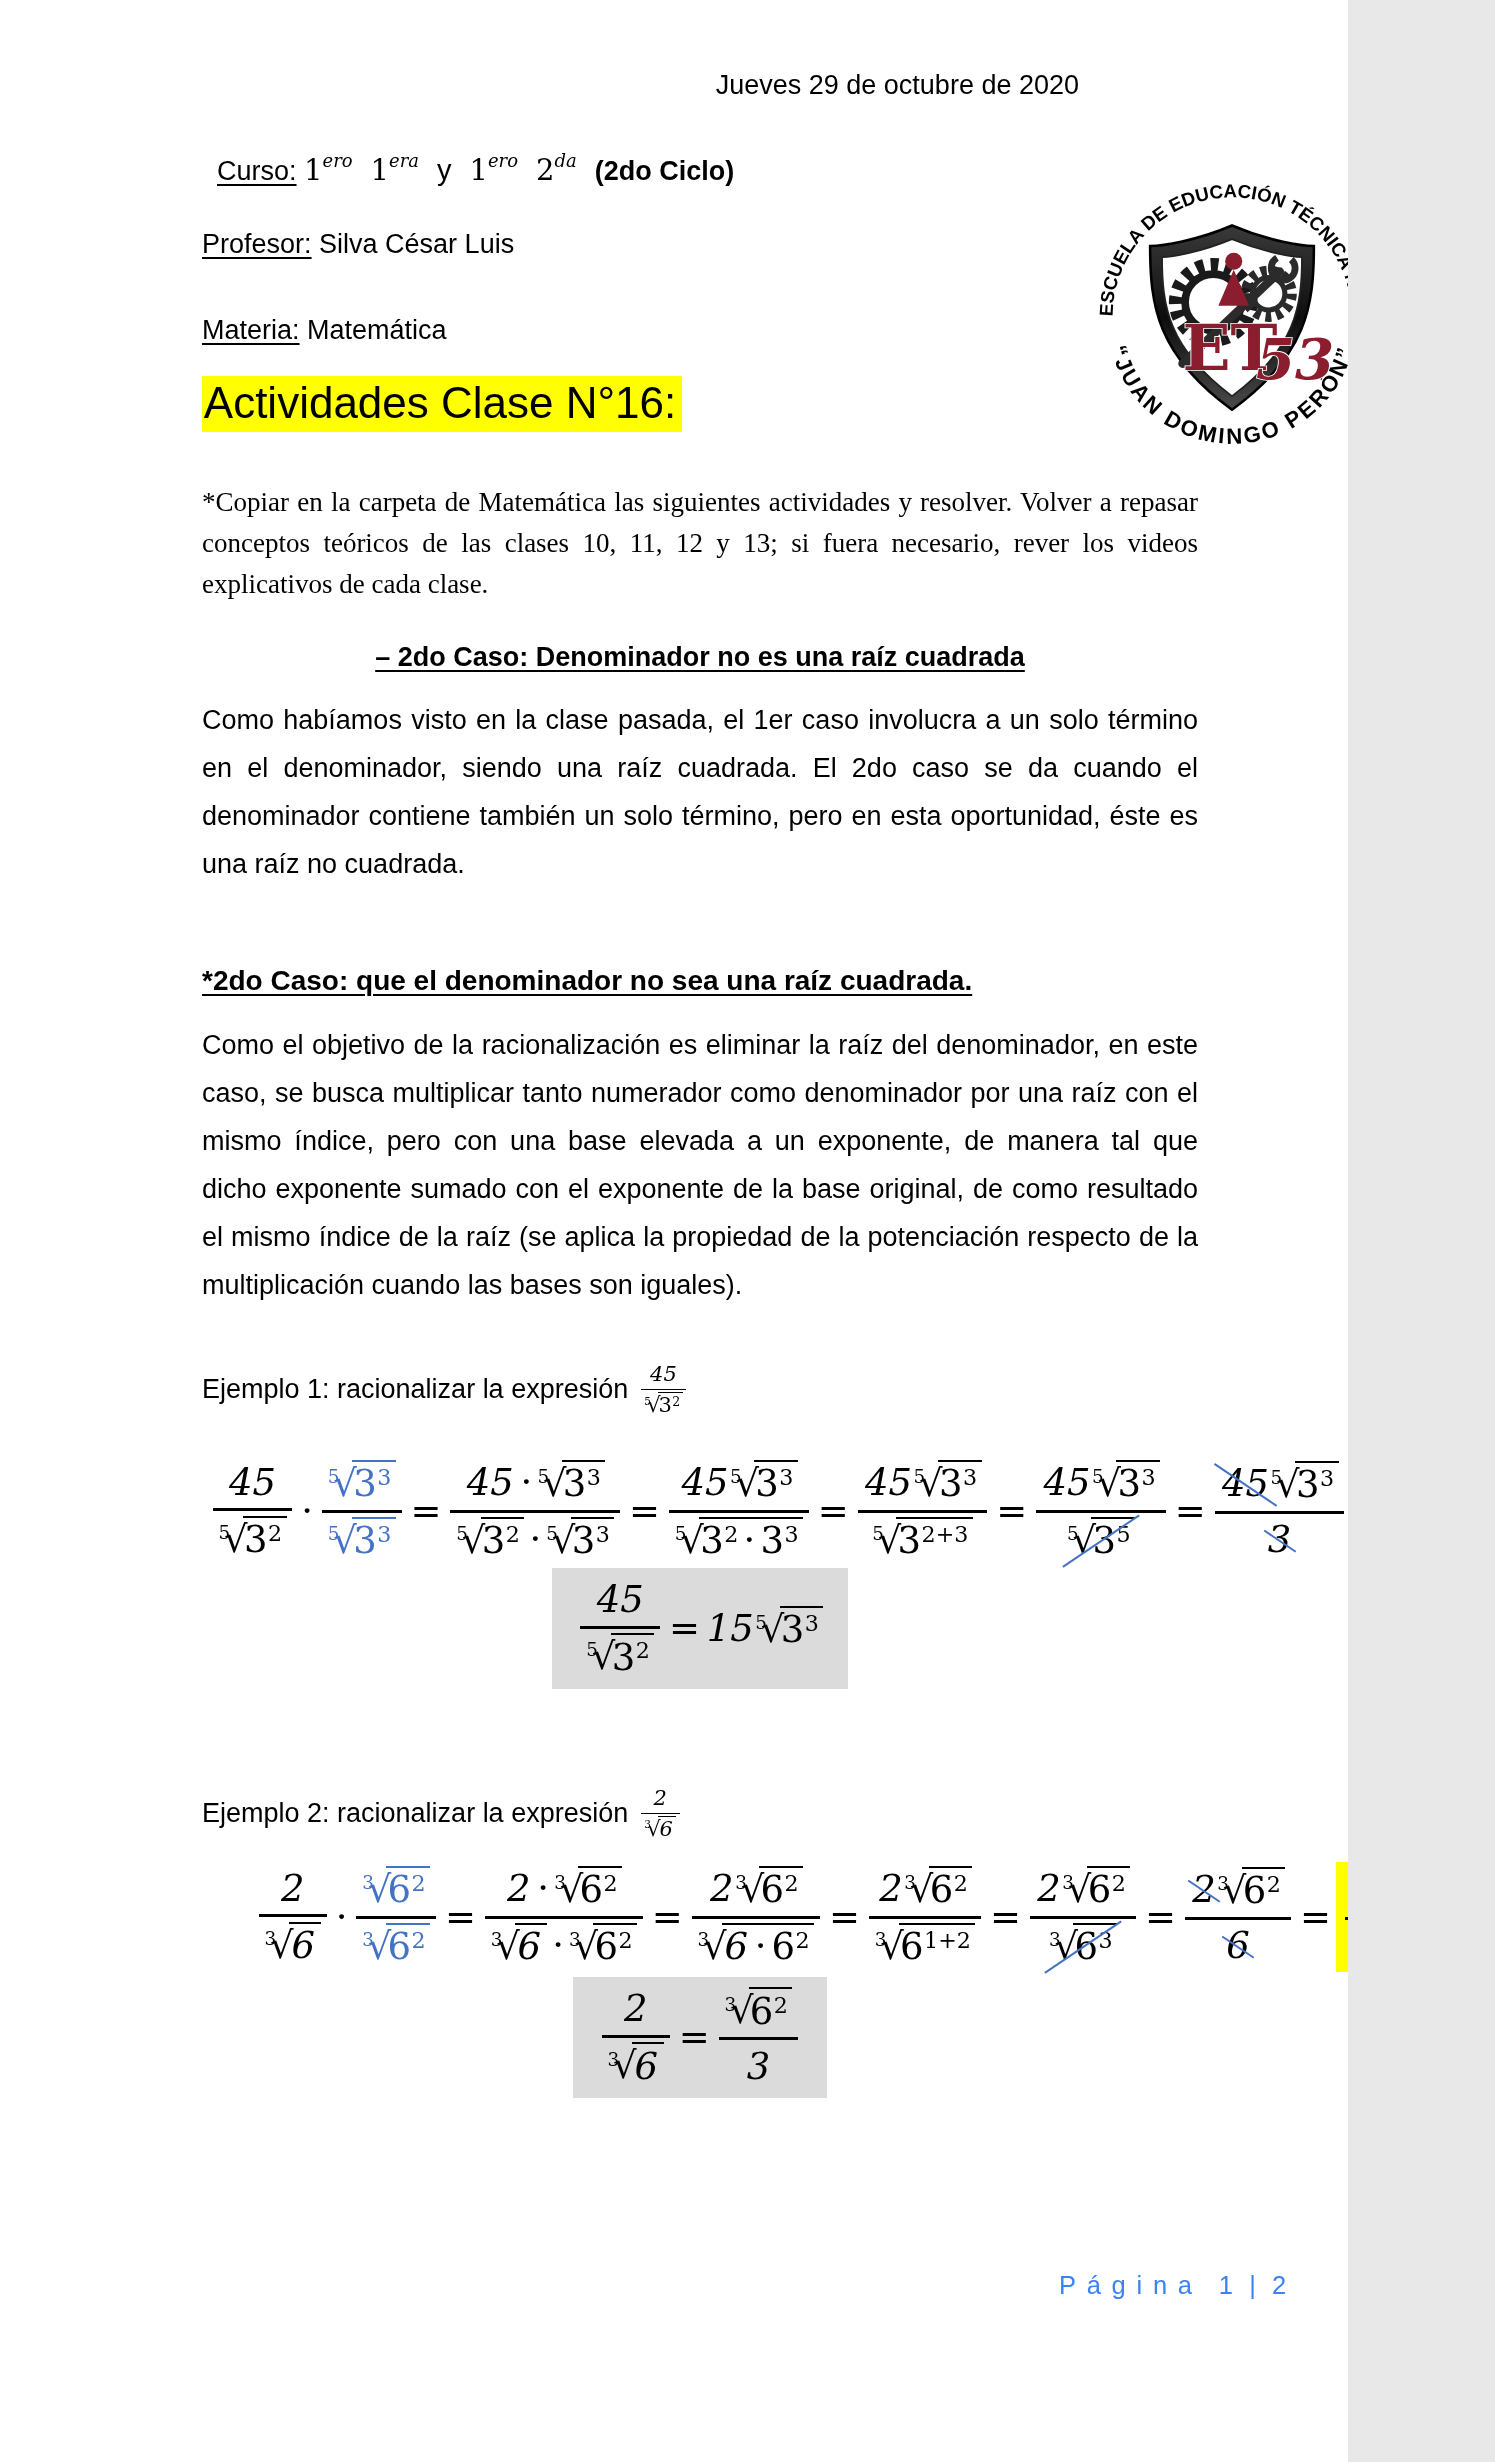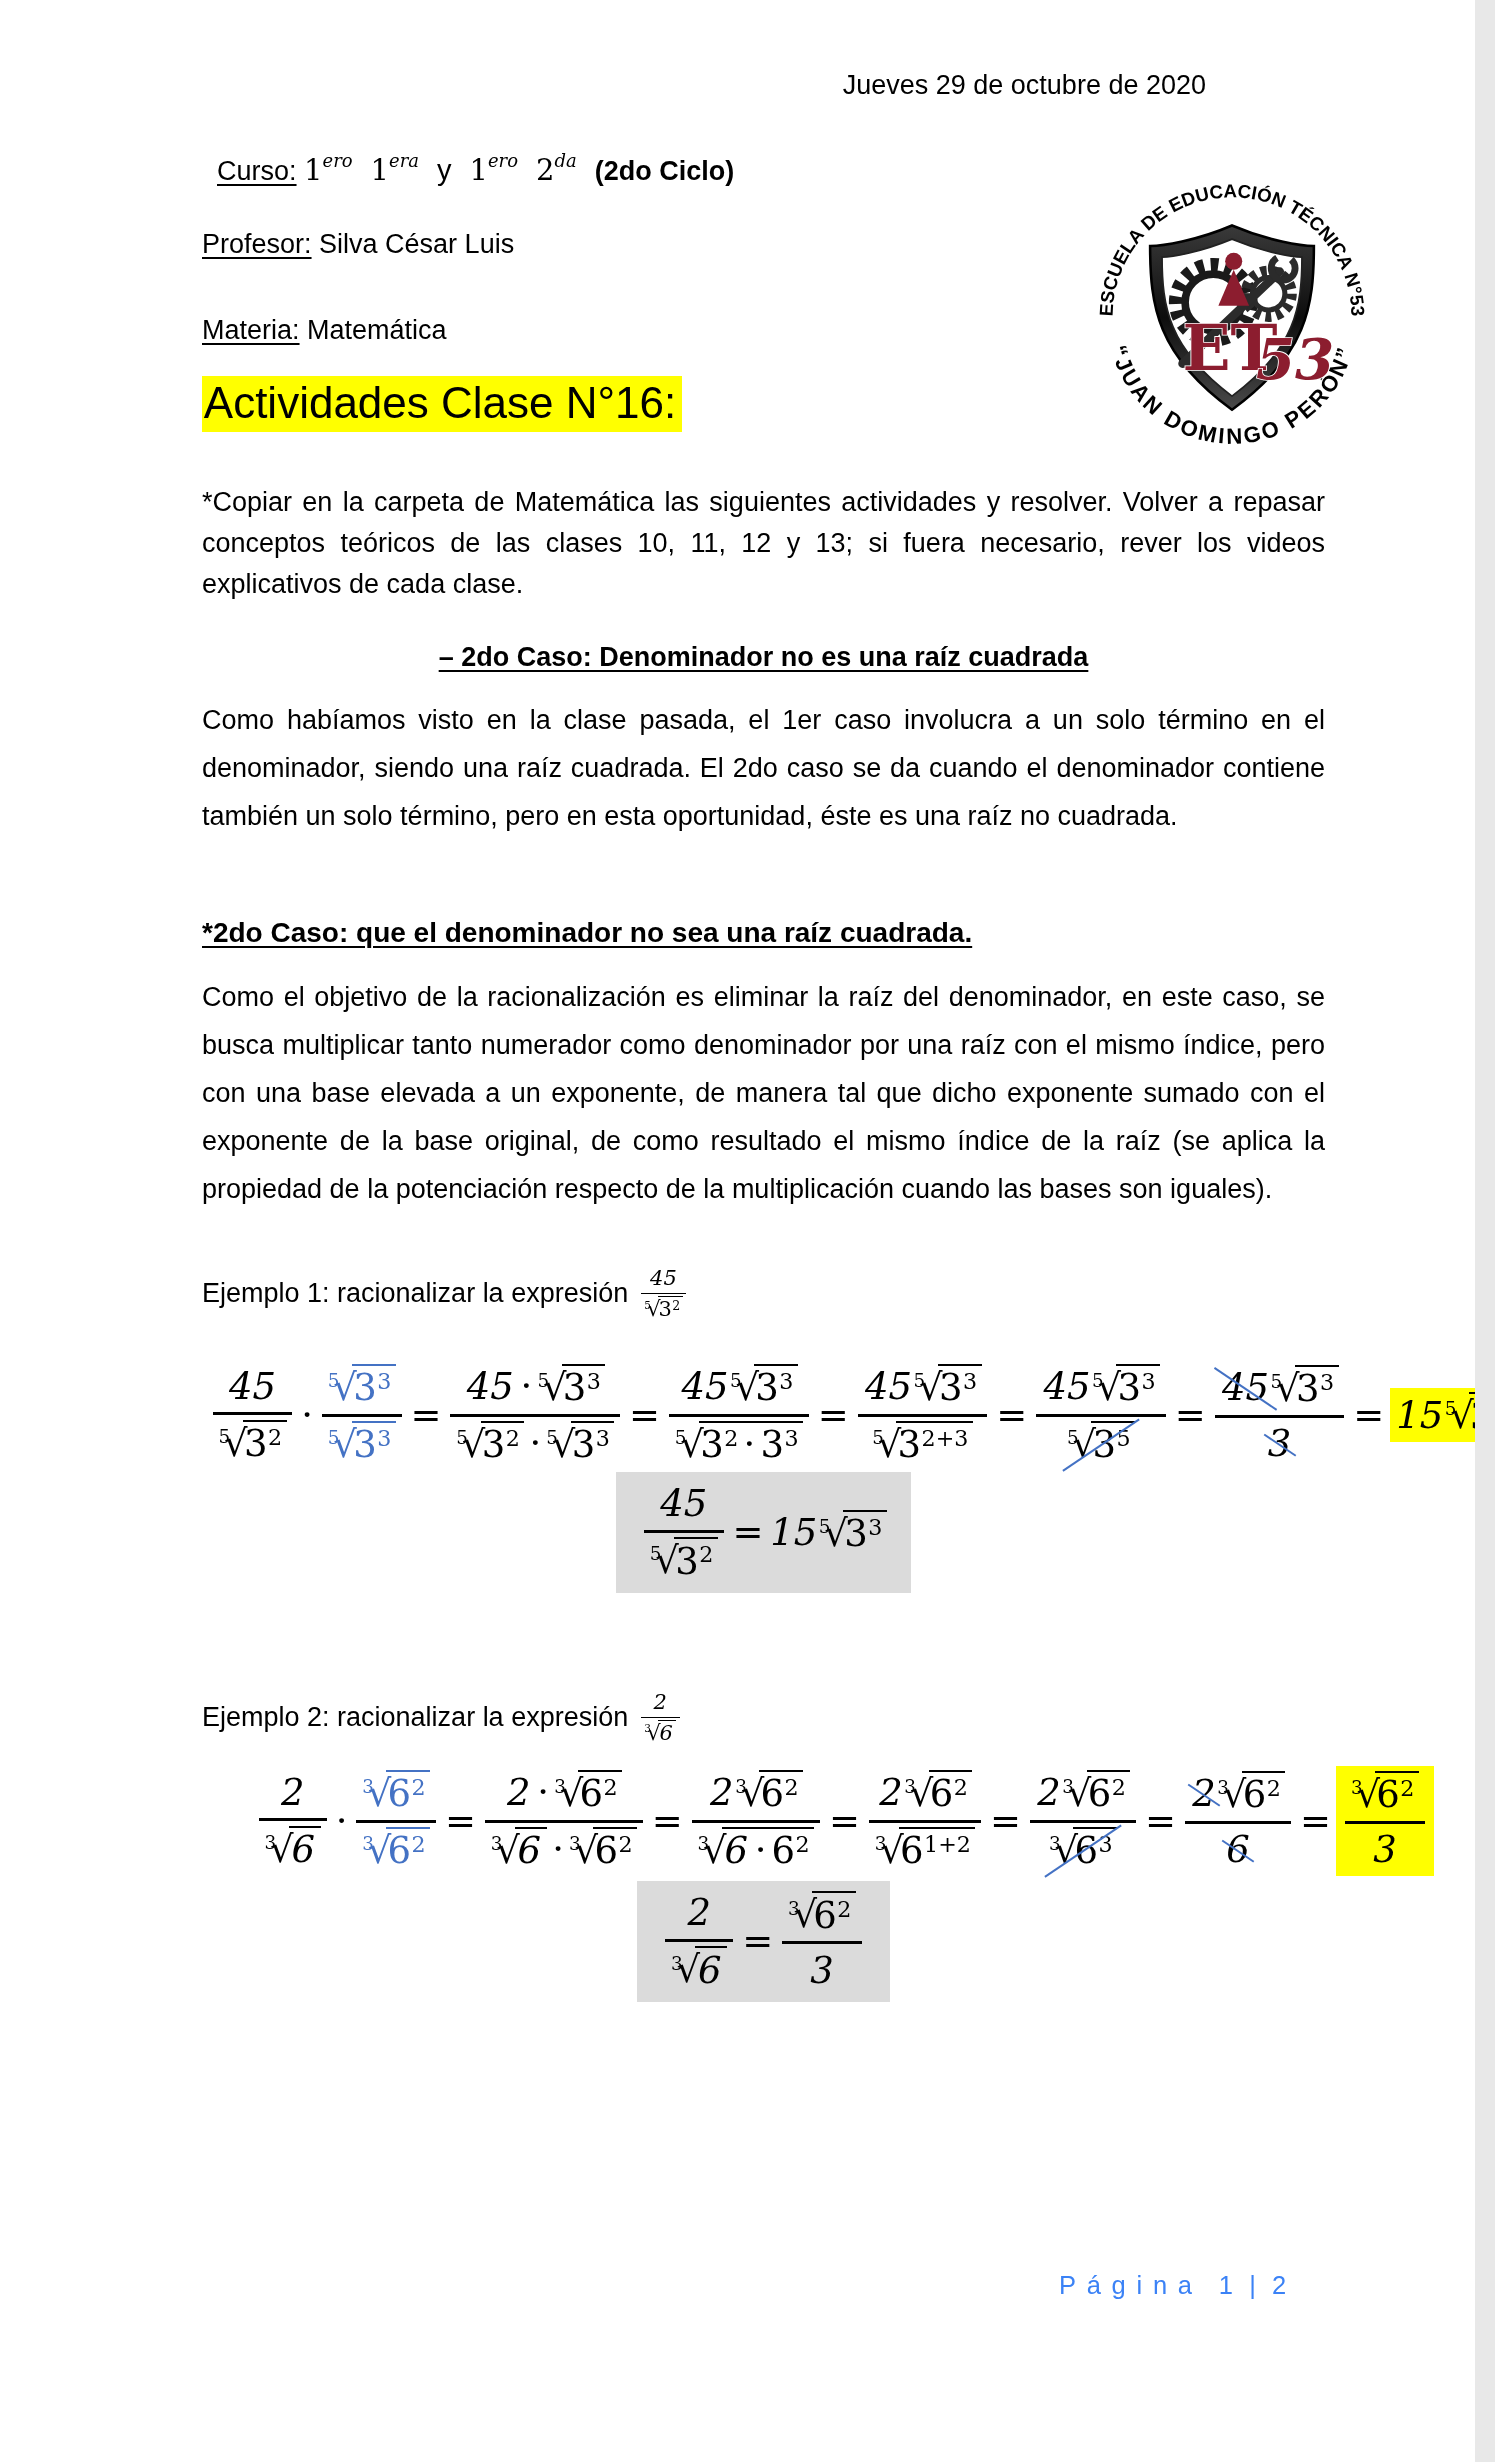--- a/index.html
+++ b/index.html
@@ -1,33 +1,33 @@
 <!DOCTYPE html>
 <html style="font-size:14px"><head>
 <meta charset="utf-8">
 <style>
   html,body{margin:0;padding:0;background:#e8e8e8;}
-  .page{position:relative;width:1475px;height:2462px;background:#ffffff;overflow:hidden;
+  .page{position:relative;width:1348px;height:2462px;background:#ffffff;overflow:hidden;
         font-family:"Liberation Sans",sans-serif;color:#000;}
   .content{padding:70px 150px 0 202px;}
   .date{ text-align:right;padding-right:119px;font-size:27px;}
   .line{font-size:27px;}
   .curso{margin-top:51px;margin-left:15px;}
   .materia{margin-top:55px;}
   .profesor{margin-top:42px;}
   .u{text-decoration:underline;text-underline-offset:4.4px;text-decoration-thickness:1.8px;}
   .mathname{font-family:"DejaVu Serif",serif;font-size:29px;}
   .crs{margin-right:8.8px;}
   .ord{font-style:italic;font-size:0.62em;position:relative;top:-0.1em;}
   .conj{font-family:"Liberation Sans",sans-serif;margin-right:8.8px;}
   .cyc{font-weight:bold;}
   .main-title{margin-top:26px;font-size:44px;line-height:62px;}
   .hl-yellow{background:#FFFF00;padding:1.8px 5.3px 5.3px 1.8px;}
   .para{font-size:27px;text-align:justify;}
-  .intro{margin-top:48px;line-height:41px;}
+  .intro{margin-top:48px;line-height:41px;font-family:Liberation Serif, serif;}
   .para2{margin-top:23px;line-height:48px;}
   .para3{margin-top:24.6px;line-height:48px;}
   .h-center{margin-top:21px;text-align:center;font-size:27px;font-weight:bold;}
   .h-center2{margin-top:37px;}
   .h3{margin-top:77px;font-size:28px;font-weight:bold;}
   .ejline{margin-top:53px;font-size:27px;display:flex;align-items:center;}
   .ejline.ej2{margin-top:97px;}
   
   .math{font-family:"DejaVu Serif",serif;}
   .eq{display:flex;align-items:center;font-size:37px;margin-top:42px;padding-left:7px;white-space:nowrap;}

